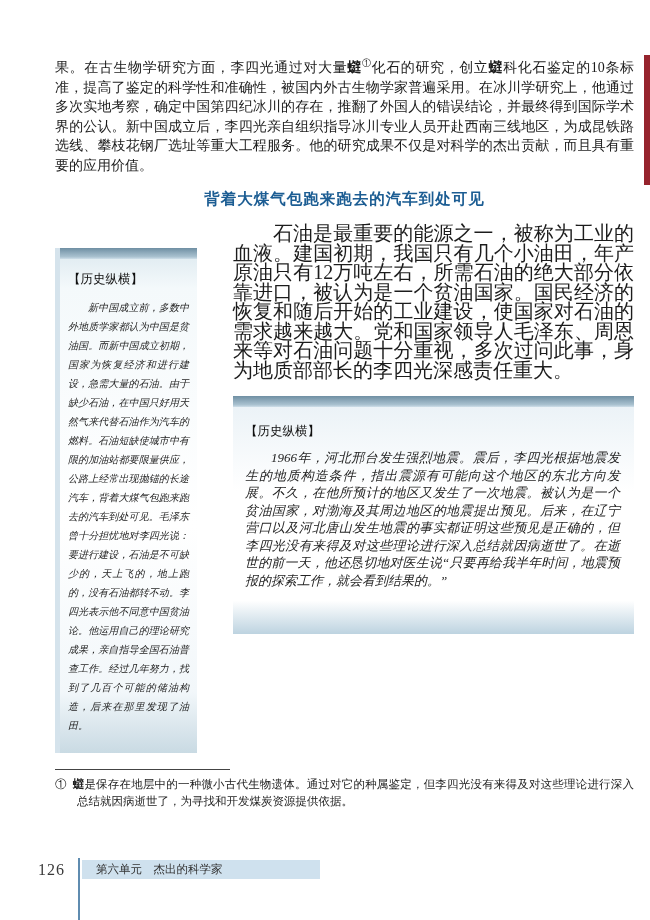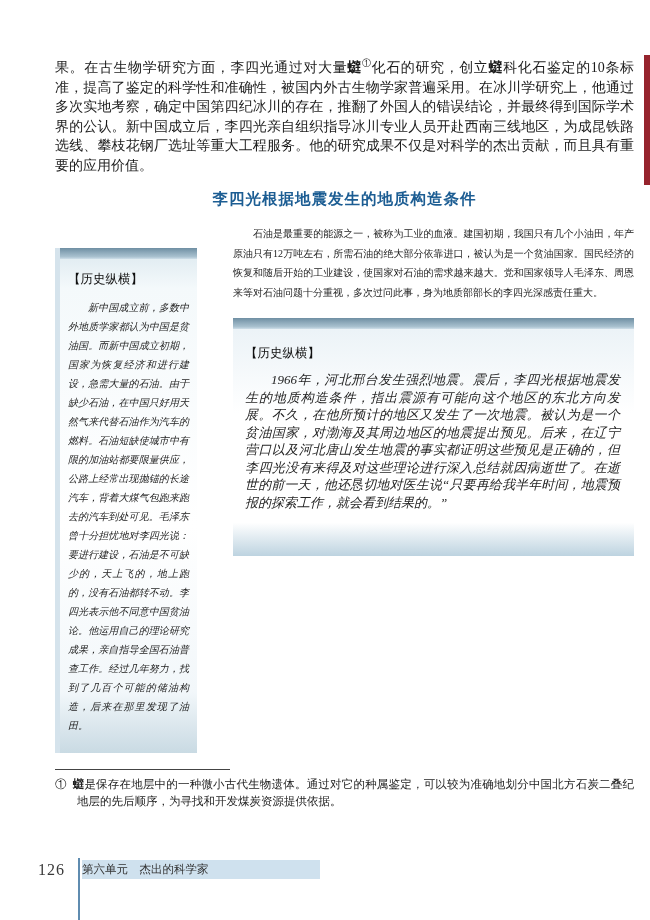--- a/index.html
+++ b/index.html
@@ -36,53 +36,53 @@
   .infobox .bar{height:11px;background:linear-gradient(180deg,var(--box-bar-dark) 0%,var(--box-bar-light) 80%,#cfdfe9 100%);}
   .box-kai{font-style:italic;color:#242424;}
   .box-title{font-weight:normal;font-size:12.5px;color:#111;font-style:normal;}
 
   .leftbox{height:505px;background:linear-gradient(180deg,#dce9ef 0%,#f4f9fb 8%,#ffffff 55%,#f2f7fa 88%,#c9dae3 100%);
     border-left:5px solid #d5e3ec;}
   .leftbox .inner{padding:12px 8px 0 8px;}
   .leftbox .box-title{margin-bottom:10px;}
   .leftbox .box-text{font-size:10px;line-height:19px;text-align:justify;text-indent:2em;}
 
-  .para{font-size:10px;line-height:19.5px;text-align:justify;text-indent:2em;}
+  .para{font-size:20px;line-height:19.5px;text-align:justify;text-indent:2em;}
 
   .bottombox{margin-top:16px;height:238px;background:linear-gradient(180deg,#e9f1f6 0%,#ffffff 40%,#ffffff 86%,#bdd3e0 100%);}
   .bottombox .inner{padding:16px 14px 0 12px;}
   .bottombox .box-title{margin-bottom:9px;}
   .bottombox .box-text{font-size:13px;line-height:17.5px;text-align:justify;text-indent:2em;}
 
   .footnote-wrap{margin-top:16px;}
   .footnote-rule{width:175px;border-top:1px solid #444;margin-bottom:6px;}
   .footnote{font-size:11.5px;line-height:17px;text-align:justify;padding-left:22px;text-indent:-22px;color:#222;}
   .footnote b{font-weight:bold;}
   .footnote .mk{margin-right:6px;}
 
   .footer{position:absolute;left:0;top:858px;width:650px;height:62px;}
   .page-num{position:absolute;left:38px;top:3px;font-family:Liberation Serif, serif;
     font-size:16px;color:#3a3a3a;letter-spacing:1px;}
   .footer-line{position:absolute;left:78px;top:0;width:2px;height:62px;background:var(--footer-line);}
   .unit-bar{position:absolute;left:82px;top:2px;width:238px;height:19px;background:var(--footer-bar-bg);
     font-family:"Liberation Sans","DejaVu Sans",sans-serif;font-size:11.5px;line-height:19px;
-    color:#333;}
+    color:#333;padding-left:14px;}
 </style>
 </head>
 <body>
 
 <div class="page">
 
   <div class="edge-tab"></div>
 
   <div class="content">
 
     <p class="intro"><span>果。在古生物学研究方面，李四光通过对大量</span><b>䗴</b><sup>①</sup><span>化石的研究，创立</span><b>䗴</b><span>科化石鉴定的10条标准，提高了鉴定的科学性和准确性，被国内外古生物学家普遍采用。在冰川学研究上，他通过多次实地考察，确定中国第四纪冰川的存在，推翻了外国人的错误结论，并最终得到国际学术界的公认。新中国成立后，李四光亲自组织指导冰川专业人员开赴西南三线地区，为成昆铁路选线、攀枝花钢厂选址等重大工程服务。他的研究成果不仅是对科学的杰出贡献，而且具有重要的应用价值。</span></p>
 
-    <h2 class="heading">李四光根据地震发生的地质构造条件</h2>
+    <h2 class="heading">背着大煤气包跑来跑去的汽车到处可见</h2>
 
     <div class="columns">
 
       <div class="left-col">
         <div class="infobox leftbox">
           <div class="bar"></div>
           <div class="inner box-kai">
             <div class="box-title">【历史纵横】</div>
             <p class="box-text">新中国成立前，多数中外地质学家都认为中国是贫油国。而新中国成立初期，国家为恢复经济和进行建设，急需大量的石油。由于缺少石油，在中国只好用天然气来代替石油作为汽车的燃料。石油短缺使城市中有限的加油站都要限量供应，公路上经常出现抛锚的长途汽车，背着大煤气包跑来跑去的汽车到处可见。毛泽东曾十分担忧地对李四光说：要进行建设，石油是不可缺少的，天上飞的，地上跑的，没有石油都转不动。李四光表示他不同意中国贫油论。他运用自己的理论研究成果，亲自指导全国石油普查工作。经过几年努力，找到了几百个可能的储油构造，后来在那里发现了油田。</p>
           </div>
@@ -98,21 +98,21 @@
             <div class="box-title">【历史纵横】</div>
             <p class="box-text">1966年，河北邢台发生强烈地震。震后，李四光根据地震发生的地质构造条件，指出震源有可能向这个地区的东北方向发展。不久，在他所预计的地区又发生了一次地震。被认为是一个贫油国家，对渤海及其周边地区的地震提出预见。后来，在辽宁营口以及河北唐山发生地震的事实都证明这些预见是正确的，但李四光没有来得及对这些理论进行深入总结就因病逝世了。在逝世的前一天，他还恳切地对医生说“只要再给我半年时间，地震预报的探索工作，就会看到结果的。”</p>
           </div>
         </div>
       </div>
 
     </div>
 
     <div class="footnote-wrap">
       <div class="footnote-rule"></div>
-      <p class="footnote"><span class="mk">①</span><b>䗴</b><span>是保存在地层中的一种微小古代生物遗体。通过对它的种属鉴定，可以较为准确地划分中国北方石炭二叠纪地层的先后顺序，为寻找和开发煤炭资源提供依据。</span></p>
+      <p class="footnote"><span class="mk">①</span><b>䗴</b><span>是保存在地层中的一种微小古代生物遗体。通过对它的种属鉴定，但李四光没有来得及对这些理论进行深入总结就因病逝世了，为寻找和开发煤炭资源提供依据。</span></p>
     </div>
 
   </div>
 
   <div class="footer">
     <span class="page-num">126</span>
     <div class="footer-line"></div>
     <div class="unit-bar">第六单元　杰出的科学家</div>
   </div>
 

